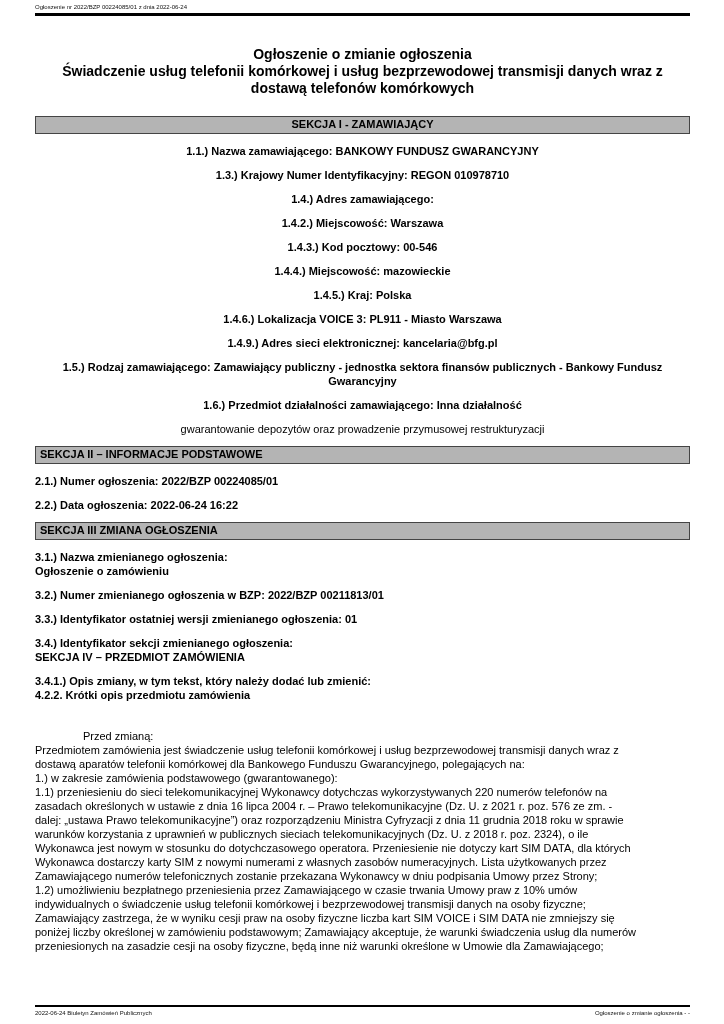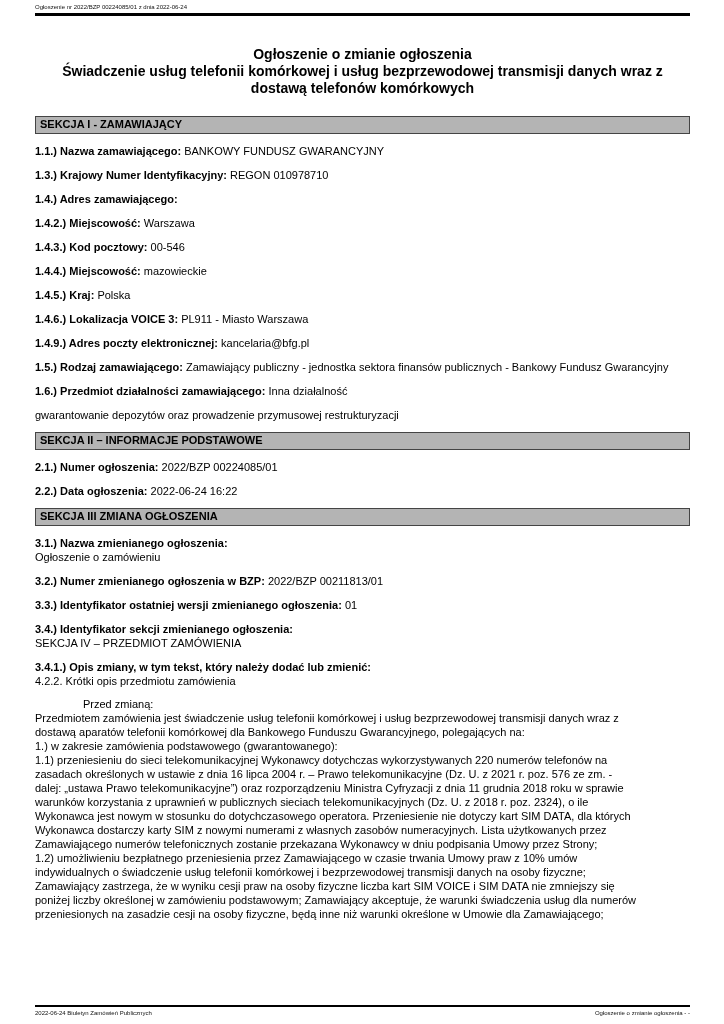--- a/index.html
+++ b/index.html
@@ -7,31 +7,31 @@
     width: 724px; height: 1024px;
     background: #ffffff; color: #000000;
     font-family: "Liberation Sans", sans-serif;
     position: relative; overflow: hidden;
   }
   .content { position: absolute; left: 35px; top: 3px; width: 655px; }
   .header-note { font-size: 6px; line-height: 8px; color: #111; margin-bottom: 2px; }
   .header-rule { height: 3px; background: #000; }
   .doc-title { margin-top: 30px; text-align: center; font-weight: 700; font-size: 14px; line-height: 17px; }
   .section { margin-top: 10px; }
-  .section.first { margin-top: 19px; }
+  .section.first { margin-top: 19px; text-align: center; }
   .section-bar {
     background: #b4b4b4; border: 1px solid #444;
     font-weight: 700; font-size: 11px; line-height: 13px;
     padding: 1px 4px 2px 4px;
   }
   .item { margin-top: 10px; font-size: 11px; line-height: 14px; }
   .lbl { font-weight: 700; }
-  .val { font-weight: 400; }
+  .val { font-weight: 700; }
   .section-note { margin-top: 10px; font-size: 11px; line-height: 14px; }
-  .change-intro { margin-top: 9px; font-size: 11px; line-height: 14px; padding-left: 48px; }
+  .change-intro { margin-top: 27px; font-size: 11px; line-height: 14px; padding-left: 48px; }
   .change-body { font-size: 11px; line-height: 14px; white-space: pre-wrap; }
   .footer {
     position: absolute; left: 35px; top: 1005px; width: 655px;
     border-top: 2px solid #000; padding-top: 2px;
     display: flex; justify-content: space-between;
     font-size: 6px; line-height: 8px; color: #111;
   }
 </style>
 </head>
 <body>
@@ -50,21 +50,21 @@
     <div class="section-bar">SEKCJA I - ZAMAWIAJĄCY</div>
 
     <div class="item"><span class="lbl">1.1.) Nazwa zamawiającego:</span> <span class="val">BANKOWY FUNDUSZ GWARANCYJNY</span></div>
     <div class="item"><span class="lbl">1.3.) Krajowy Numer Identyfikacyjny:</span> <span class="val">REGON 010978710</span></div>
     <div class="item"><span class="lbl">1.4.) Adres zamawiającego:</span> <span class="val"></span></div>
     <div class="item"><span class="lbl">1.4.2.) Miejscowość:</span> <span class="val">Warszawa</span></div>
     <div class="item"><span class="lbl">1.4.3.) Kod pocztowy:</span> <span class="val">00-546</span></div>
     <div class="item"><span class="lbl">1.4.4.) Miejscowość:</span> <span class="val">mazowieckie</span></div>
     <div class="item"><span class="lbl">1.4.5.) Kraj:</span> <span class="val">Polska</span></div>
     <div class="item"><span class="lbl">1.4.6.) Lokalizacja VOICE 3:</span> <span class="val">PL911 - Miasto Warszawa</span></div>
-    <div class="item"><span class="lbl">1.4.9.) Adres poczty elektronicznej:</span> <span class="val">kancelaria@bfg.pl</span></div>
+    <div class="item"><span class="lbl">1.4.9.) Adres sieci elektronicznej:</span> <span class="val">kancelaria@bfg.pl</span></div>
     <div class="item"><span class="lbl">1.5.) Rodzaj zamawiającego:</span> <span class="val">Zamawiający publiczny - jednostka sektora finansów publicznych - Bankowy Fundusz Gwarancyjny</span></div>
     <div class="item"><span class="lbl">1.6.) Przedmiot działalności zamawiającego:</span> <span class="val">Inna działalność</span></div>
 
     <div class="section-note">gwarantowanie depozytów oraz prowadzenie przymusowej restrukturyzacji</div>
   </div>
 
   <div class="section">
     <div class="section-bar">SEKCJA II – INFORMACJE PODSTAWOWE</div>
     <div class="item"><span class="lbl">2.1.) Numer ogłoszenia:</span> <span class="val">2022/BZP 00224085/01</span></div>
     <div class="item"><span class="lbl">2.2.) Data ogłoszenia:</span> <span class="val">2022-06-24 16:22</span></div>

